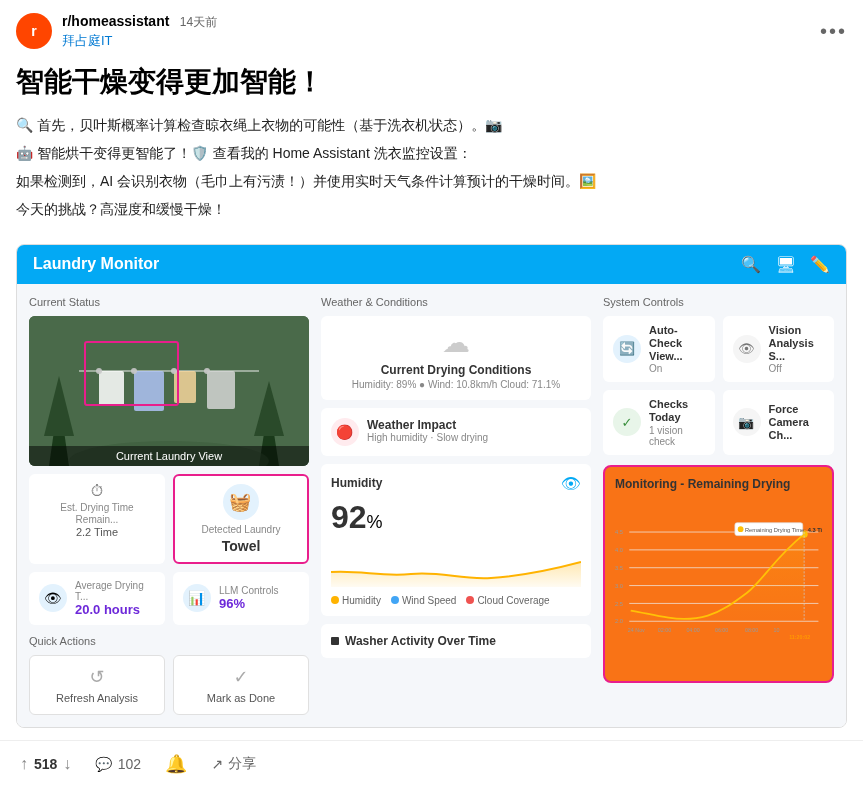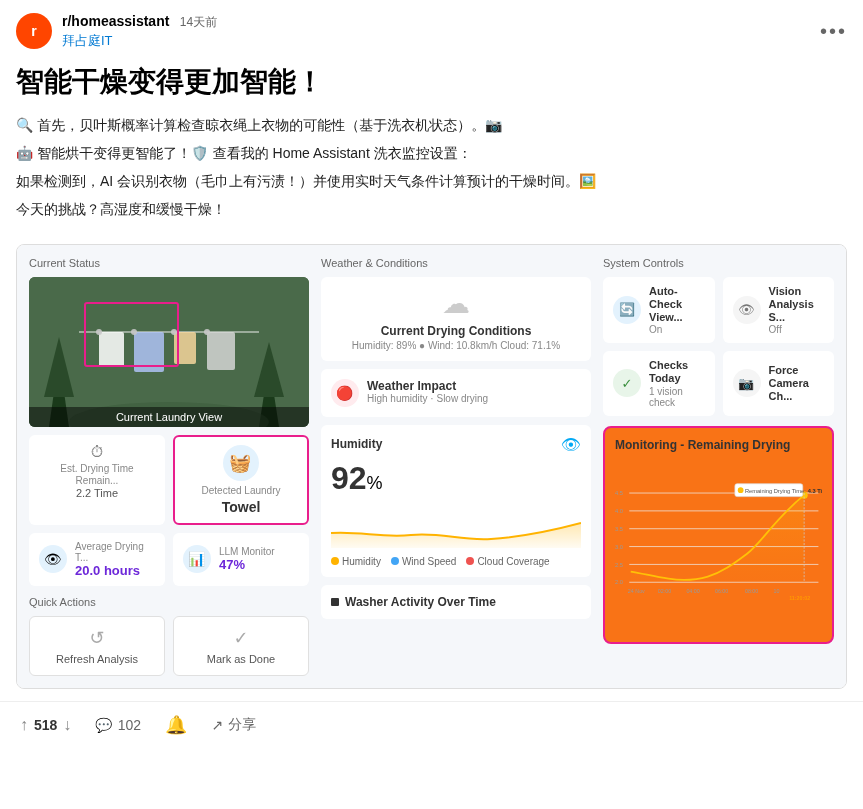--- a/index.html
+++ b/index.html
@@ -134,20 +134,28 @@
 
 <div class="post-text">
   <p>🔍 首先，贝叶斯概率计算检查晾衣绳上衣物的可能性（基于洗衣机状态）。📷</p>
   <p>🤖 智能烘干变得更智能了！🛡️ 查看我的 Home Assistant 洗衣监控设置：</p>
   <p>如果检测到，AI 会识别衣物（毛巾上有污渍！）并使用实时天气条件计算预计的干燥时间。🖼️</p>
   <p>今天的挑战？高湿度和缓慢干燥！</p>
 </div>
 
 <div class="dashboard-wrapper">
 
+  <div class="dash-header">
+    <span class="dash-header-title">Laundry Monitor</span>
+    <div class="dash-header-icons">
+      <span>🔍</span>
+      <span>🖥</span>
+      <span>✏️</span>
+    </div>
+  </div>
 
   <div class="dash-body">
 
     <div class="left-col">
       <div class="section-label">Current Status</div>
 
       <div class="camera-view">
         <div class="camera-bg">
 
           <svg width="100%" height="100%" viewBox="0 0 280 150">
@@ -197,22 +205,22 @@
         <div class="stat-box2">
           <div class="stat-box2-icon">👁</div>
           <div class="stat-box2-text">
             <div class="label">Average Drying T...</div>
             <div class="value">20.0 hours</div>
           </div>
         </div>
         <div class="stat-box2">
           <div class="stat-box2-icon">📊</div>
           <div class="stat-box2-text">
-            <div class="label">LLM Monitor</div>
-            <div class="value">47%</div>
+            <div class="label">LLM Controls</div>
+            <div class="value">96%</div>
           </div>
         </div>
       </div>
 
       <div class="quick-actions">
         <div class="section-label">Quick Actions</div>
         <div class="quick-actions-row">
           <div class="action-btn">
             <span class="action-btn-icon">↺</span>
             <span class="action-btn-label">Refresh Analysis</span>

